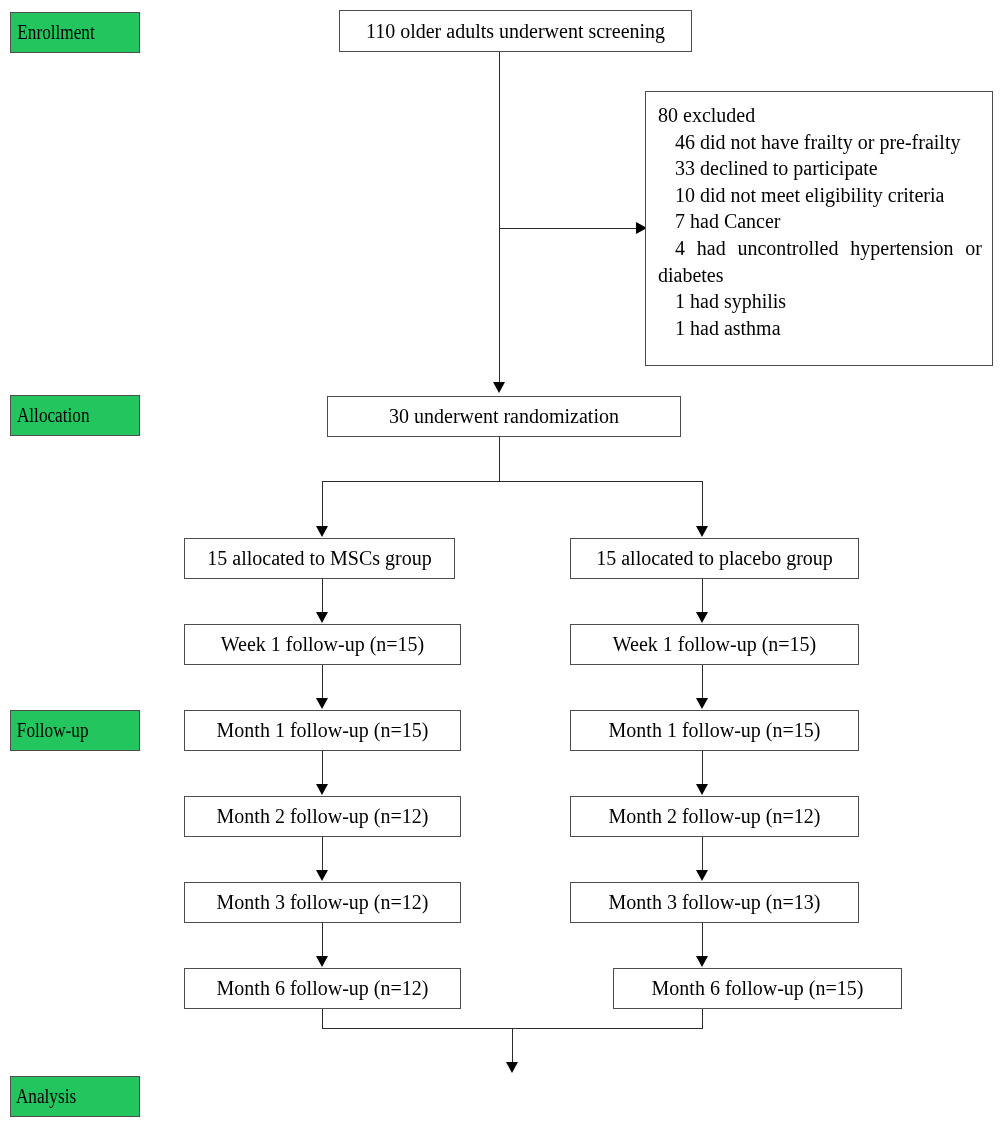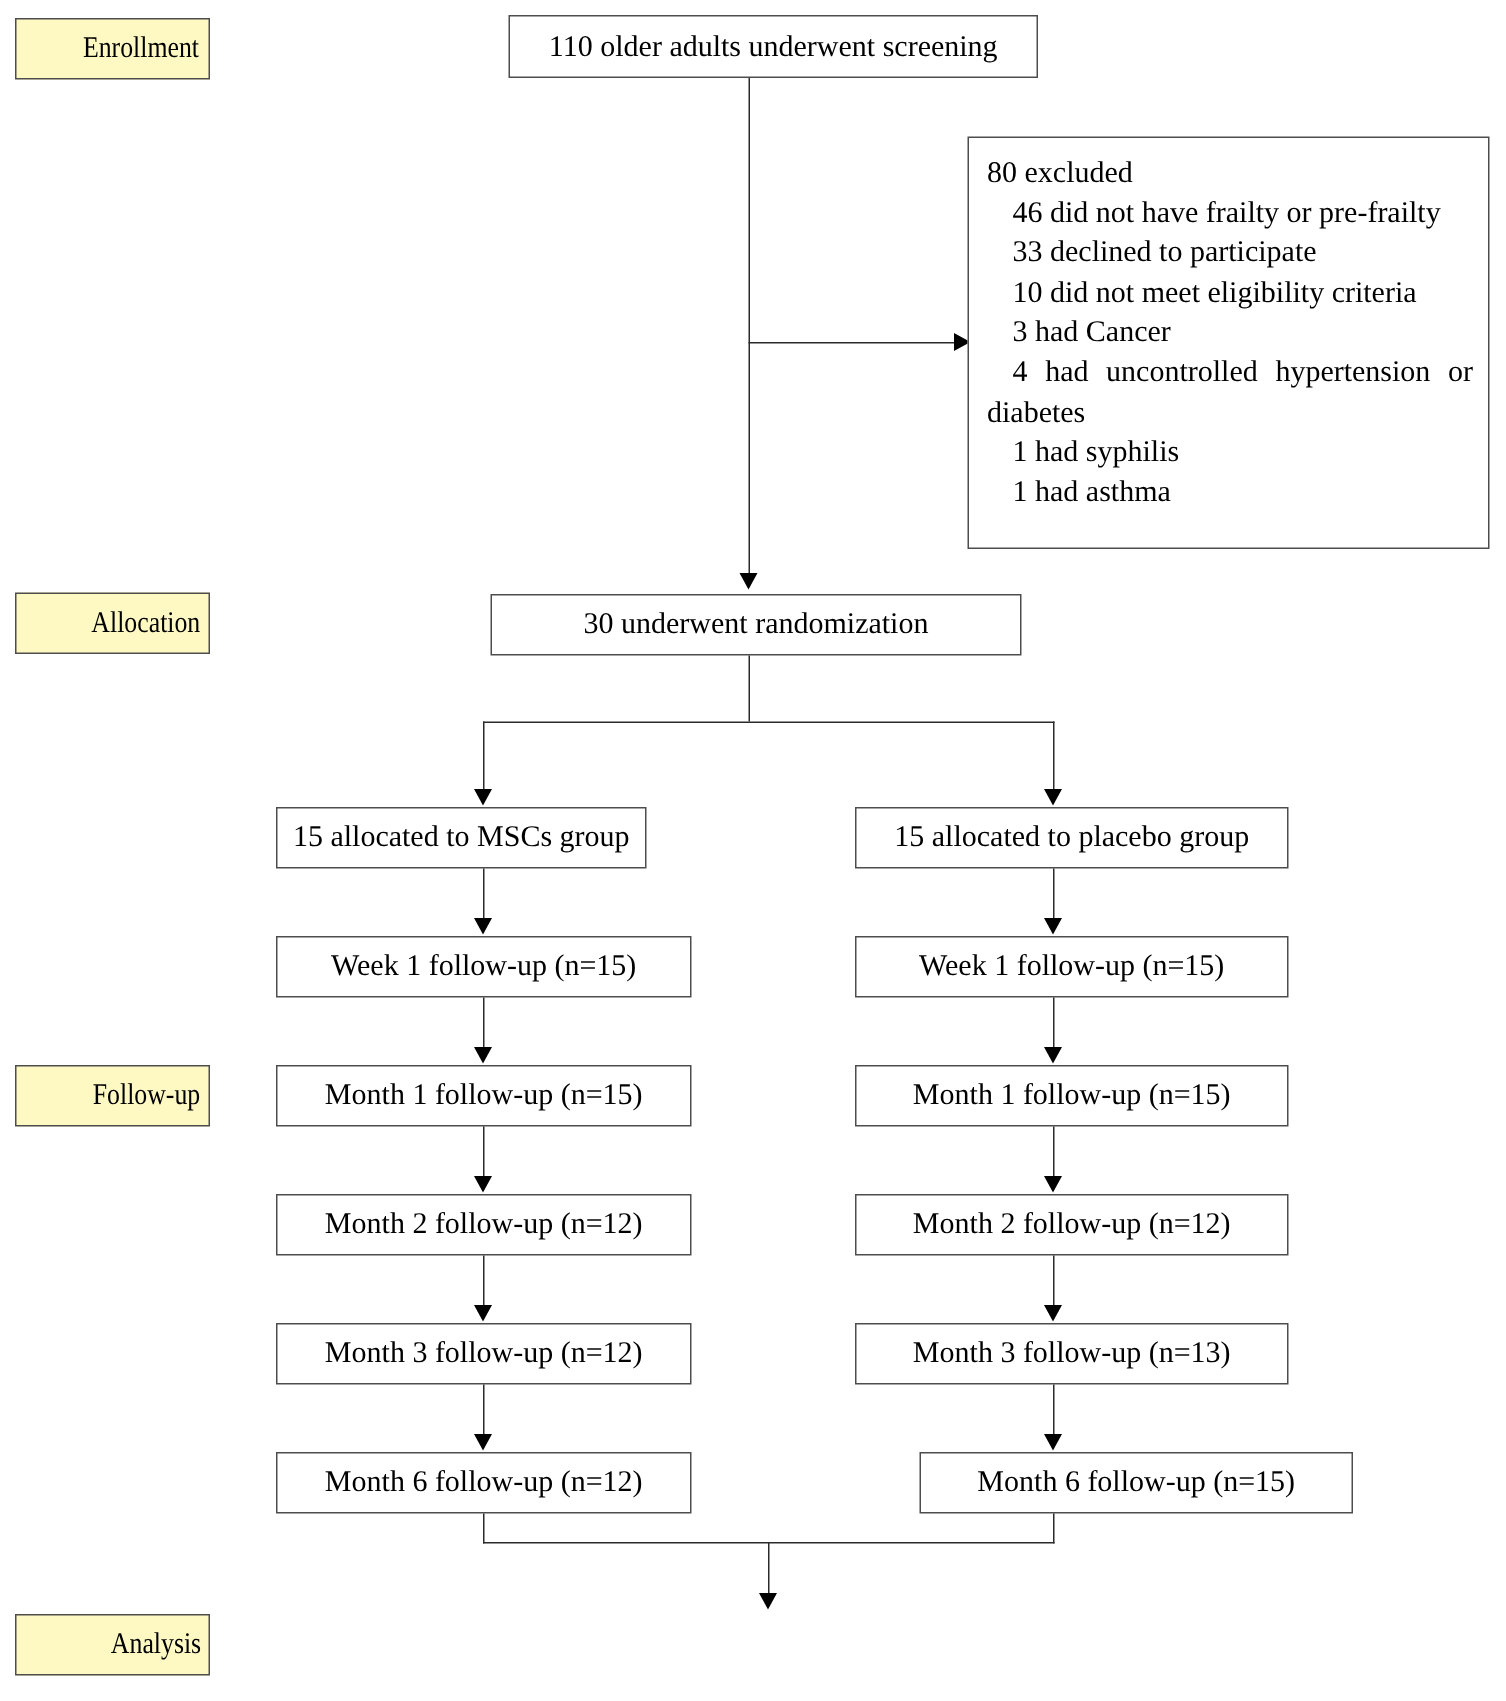--- a/index.html
+++ b/index.html
@@ -28,24 +28,24 @@
     align-items: center;
     justify-content: center;
     text-align: center;
     color: #000000;
     line-height: 1.15;
   }
   .stage-wrap {
     position: absolute;
     box-sizing: border-box;
     border: 1px solid #4d4d4d;
-    background: #fef9c3;
+    background: #22c55e;
     display: flex;
     align-items: center;
-    justify-content: flex-end;
+    justify-content: flex-start;
   }
   .stage-wrap span {
     font-size: 20px;
     display: inline-block;
     transform: scaleX(0.86);
     white-space: nowrap;
   }
   .box.node {
     font-size: 20px;
     white-space: nowrap;
@@ -140,36 +140,36 @@
   <div class="arrow-down" style="left:493px; top:382px;"></div>
 
   <div class="hline" style="left:499px; top:228px; width:140px;"></div>
   <div class="arrow-right" style="left:636px; top:222px;"></div>
 
   <div class="exclusion" style="left:645px; top:91px; width:348px; height:275px;">
     <span class="excl-head">80 excluded</span>
     <span class="excl-item">46 did not have frailty or pre-frailty</span>
     <span class="excl-item">33 declined to participate</span>
     <span class="excl-item">10 did not meet eligibility criteria</span>
-    <span class="excl-item">3 had Cancer</span>
+    <span class="excl-item">7 had Cancer</span>
     <span class="excl-item wrapped">4 had uncontrolled hypertension or diabetes</span>
     <span class="excl-item">1 had syphilis</span>
     <span class="excl-item">1 had asthma</span>
   </div>
 
   <div class="box node" style="left:327px; top:396px; width:354px; height:41px;">30 underwent randomization</div>
 
   <div class="vline" style="left:499px; top:437px; height:44px;"></div>
   <div class="hline" style="left:322px; top:481px; width:381px;"></div>
   <div class="vline" style="left:322px; top:481px; height:46px;"></div>
   <div class="vline" style="left:702px; top:481px; height:46px;"></div>
   <div class="arrow-down" style="left:316px; top:526px;"></div>
   <div class="arrow-down" style="left:696px; top:526px;"></div>
 
-  <div class="box node" style="left:184px; top:538px; width:247px; height:41px;">15 allocated to MSCs group</div>
+  <div class="box node" style="left:184px; top:538px; width:271px; height:41px;">15 allocated to MSCs group</div>
   <div class="box node" style="left:570px; top:538px; width:289px; height:41px;">15 allocated to placebo group</div>
 
   <div class="vline" style="left:322px; top:579px; height:34px;"></div>
   <div class="arrow-down" style="left:316px; top:612px;"></div>
   <div class="box node" style="left:184px; top:624px; width:277px; height:41px;">Week 1 follow-up (n=15)</div>
 
   <div class="vline" style="left:322px; top:665px; height:34px;"></div>
   <div class="arrow-down" style="left:316px; top:698px;"></div>
   <div class="box node" style="left:184px; top:710px; width:277px; height:41px;">Month 1 follow-up (n=15)</div>
 

